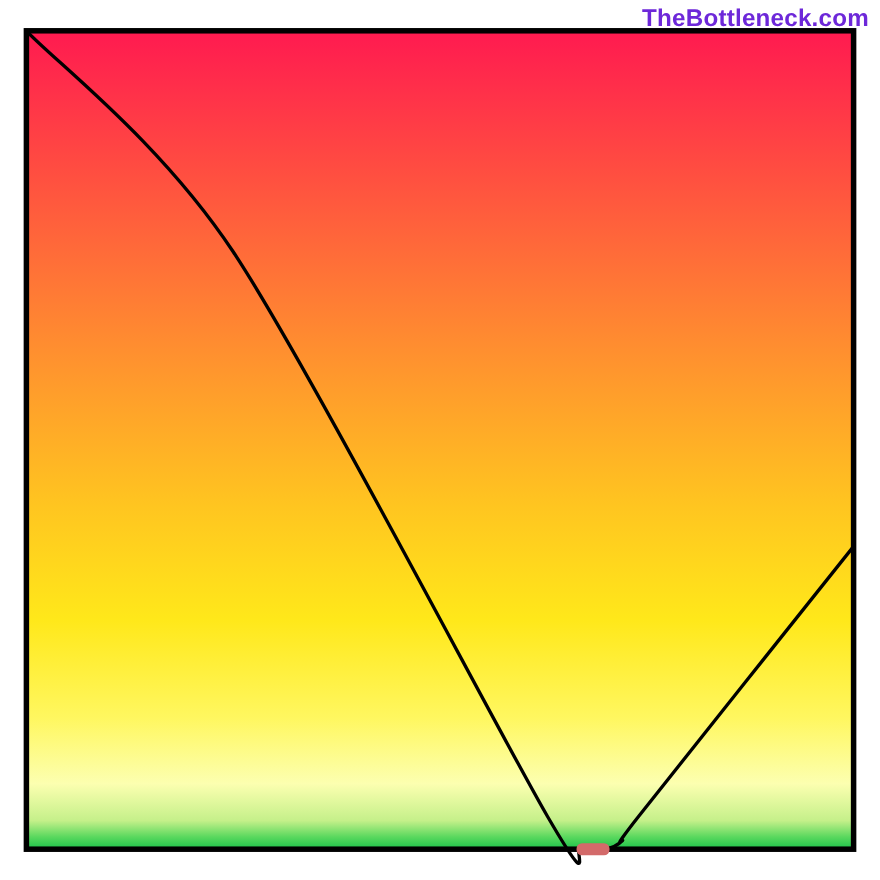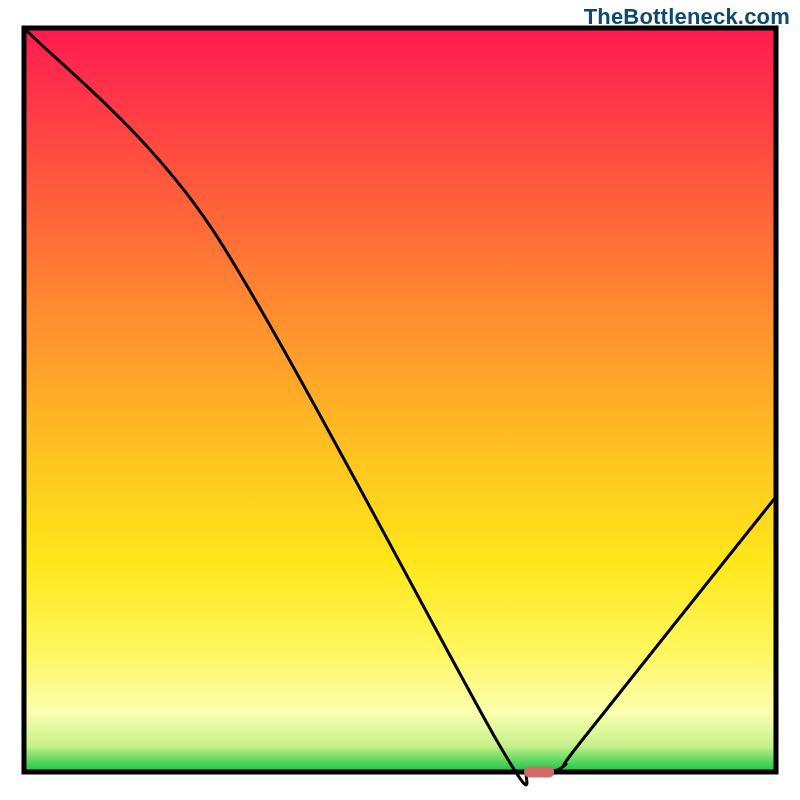--- a/index.html
+++ b/index.html
@@ -15,21 +15,21 @@
     position: relative;
     width: 800px;
     height: 800px;
   }
   .watermark {
     position: absolute;
     top: 4px;
     right: 10px;
     font-size: 22px;
     font-weight: 600;
-    color: #0c4a6e;
+    color: #6d28d9;
     letter-spacing: 0.2px;
   }
   svg.chart {
     position: absolute;
     left: 0;
     top: 0;
   }
 </style>
 </head>
 <body>

